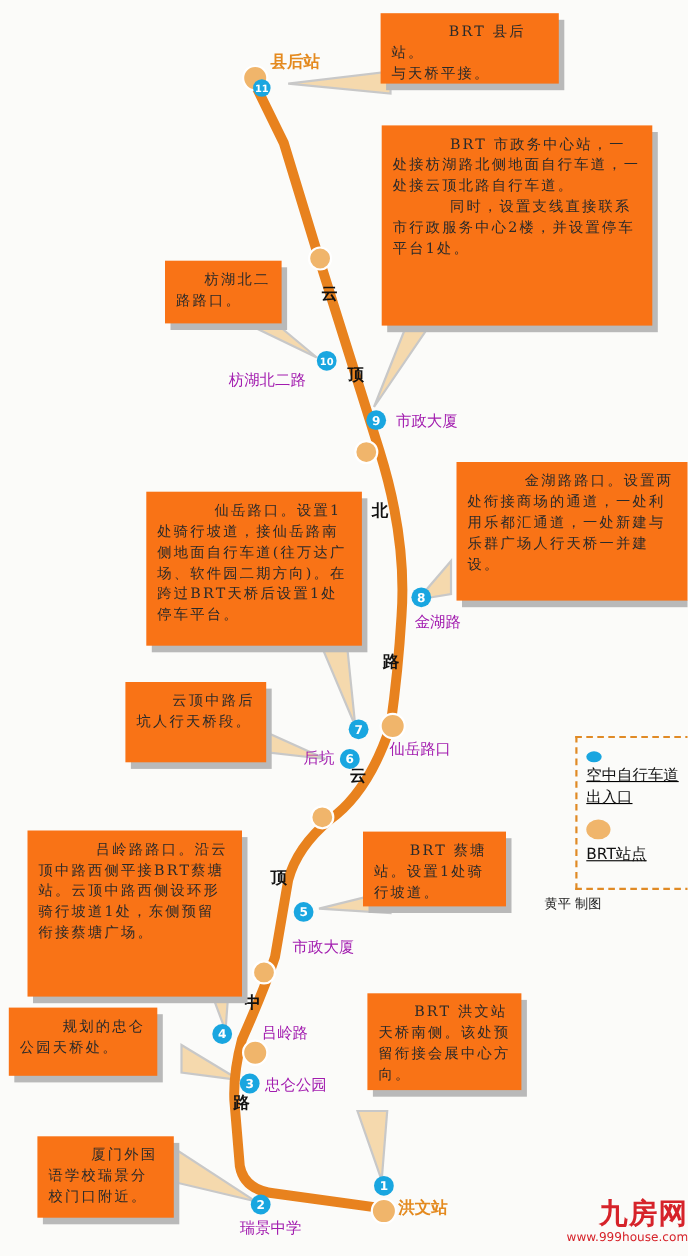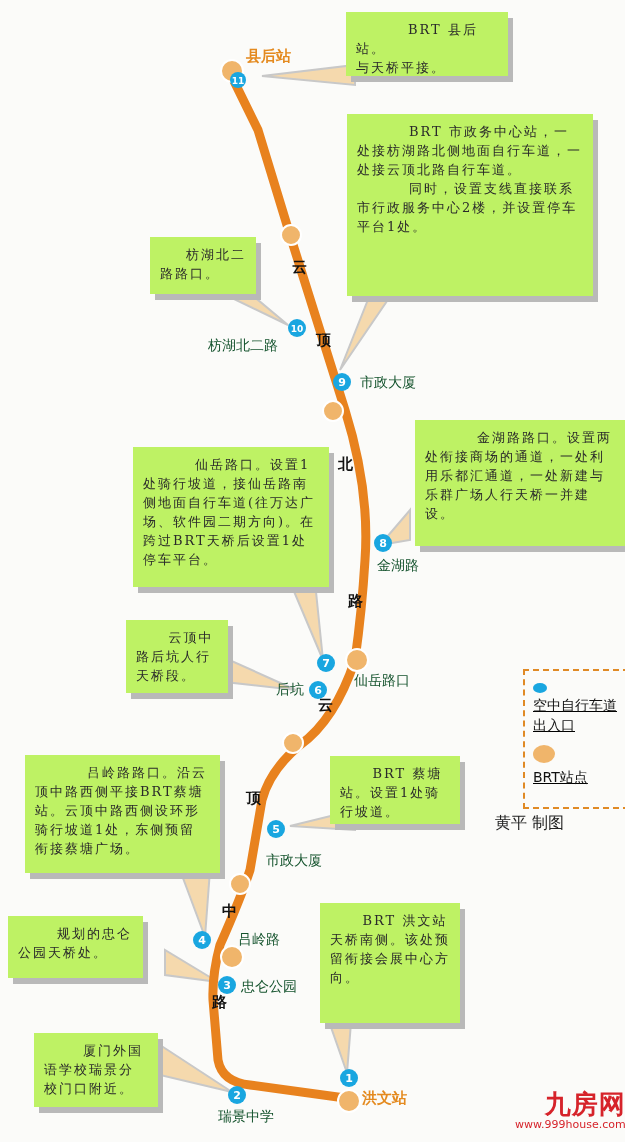--- a/index.html
+++ b/index.html
@@ -1,33 +1,33 @@
 <!DOCTYPE html>
 <html><head>
 <meta charset="utf-8">
 <style>
   html,body{margin:0;padding:0;}
   body{width:625px;height:1142px;position:relative;background:#fbfbf9;overflow:hidden;
        font-family:"DejaVu Sans","Liberation Sans",sans-serif;}
   #map{position:absolute;left:0;top:0;width:625px;height:1142px;}
-  .callout{position:absolute;background:#bef264;color:#2a2a2a;
+  .callout{position:absolute;background:#f97316;color:#2a2a2a;
            font-family:"DejaVu Serif","Liberation Serif",serif;font-size:13px;line-height:19px;
            padding:8px 10px;box-sizing:border-box;letter-spacing:2px;
            box-shadow:5px 6px 0 #b9b9b9;}
   .callout p{margin:0;text-indent:4em;}
   .callout p.cont{text-indent:0;}
-  .stop-label{position:absolute;font-size:14px;color:#14532d;white-space:nowrap;}
+  .stop-label{position:absolute;font-size:14px;color:#a21caf;white-space:nowrap;}
   .stop-label.term{color:#e48a1f;font-weight:bold;font-size:15px;text-align:right;}
   .road-char{position:absolute;font-size:15px;font-weight:bold;color:#111;}
   .legend{position:absolute;left:523px;top:669px;width:116px;height:140px;
           border:2px dashed #e08a25;box-sizing:border-box;padding:6px 8px;text-decoration:underline;}
   .legend .item{font-size:14px;line-height:20px;color:#111;}
   .legend .dot-blue{width:14px;height:10px;border-radius:50%;background:#19a6e0;margin:6px 0 2px 0;}
   .legend .dot-orange{width:22px;height:18px;border-radius:50%;background:#f0b56b;margin:10px 0 4px 0;}
-  .credit{position:absolute;left:495px;top:813px;font-size:16px;color:#222;}
+  .credit{position:absolute;left:495px;top:813px;font-size:12px;color:#222;}
   .brand{position:absolute;left:515px;top:1090px;text-align:right;}
   .brand .logo{font-size:26px;color:#d6232a;font-weight:bold;letter-spacing:1px;line-height:28px;}
   .brand .url{font-size:11px;color:#d6232a;line-height:14px;}
 </style>
 </head>
 <body>
 
 <svg id="map" viewBox="0 0 625 1142" xmlns="http://www.w3.org/2000/svg">
 
   <g fill="#f5d9ad" stroke="#c8c8c8" stroke-width="2">
@@ -114,33 +114,33 @@
 </div>
 <div class="callout" style="left:150px;top:237px;width:106px;height:57px">
   <p style="text-indent:2em">枋湖北二路路口。</p>
 </div>
 <div class="callout" style="left:415px;top:420px;width:212px;height:126px">
   <p>金湖路路口。设置两处衔接商场的通道，一处利用乐都汇通道，一处新建与乐群广场人行天桥一并建设。</p>
 </div>
 <div class="callout" style="left:133px;top:447px;width:196px;height:140px">
   <p>仙岳路口。设置1处骑行坡道，接仙岳路南侧地面自行车道(往万达广场、软件园二期方向)。在跨过BRT天桥后设置1处停车平台。</p>
 </div>
-<div class="callout" style="left:126px;top:620px;width:102px;height:73px">
+<div class="callout" style="left:114px;top:620px;width:128px;height:73px">
   <p style="text-indent:2.5em">云顶中路后坑人行天桥段。</p>
 </div>
-<div class="callout" style="left:25px;top:755px;width:195px;height:118px">
+<div class="callout" style="left:25px;top:755px;width:195px;height:151px">
   <p>吕岭路路口。沿云顶中路西侧平接BRT蔡塘站。云顶中路西侧设环形骑行坡道1处，东侧预留衔接蔡塘广场。</p>
 </div>
 <div class="callout" style="left:330px;top:756px;width:130px;height:68px">
   <p style="text-indent:2.5em">BRT 蔡塘站。设置1处骑行坡道。</p>
 </div>
 <div class="callout" style="left:8px;top:916px;width:135px;height:62px">
   <p style="text-indent:3em">规划的忠仑公园天桥处。</p>
 </div>
-<div class="callout" style="left:320px;top:903px;width:140px;height:120px">
+<div class="callout" style="left:334px;top:903px;width:140px;height:88px">
   <p style="text-indent:2.5em">BRT 洪文站天桥南侧。该处预留衔接会展中心方向。</p>
 </div>
 <div class="callout" style="left:34px;top:1033px;width:124px;height:74px">
   <p style="text-indent:3em">厦门外国语学校瑞景分校门口附近。</p>
 </div>
 
 <div class="legend">
   <div class="dot-blue"></div>
   <div class="item">空中自行车道出入口</div>
   <div class="dot-orange"></div>

